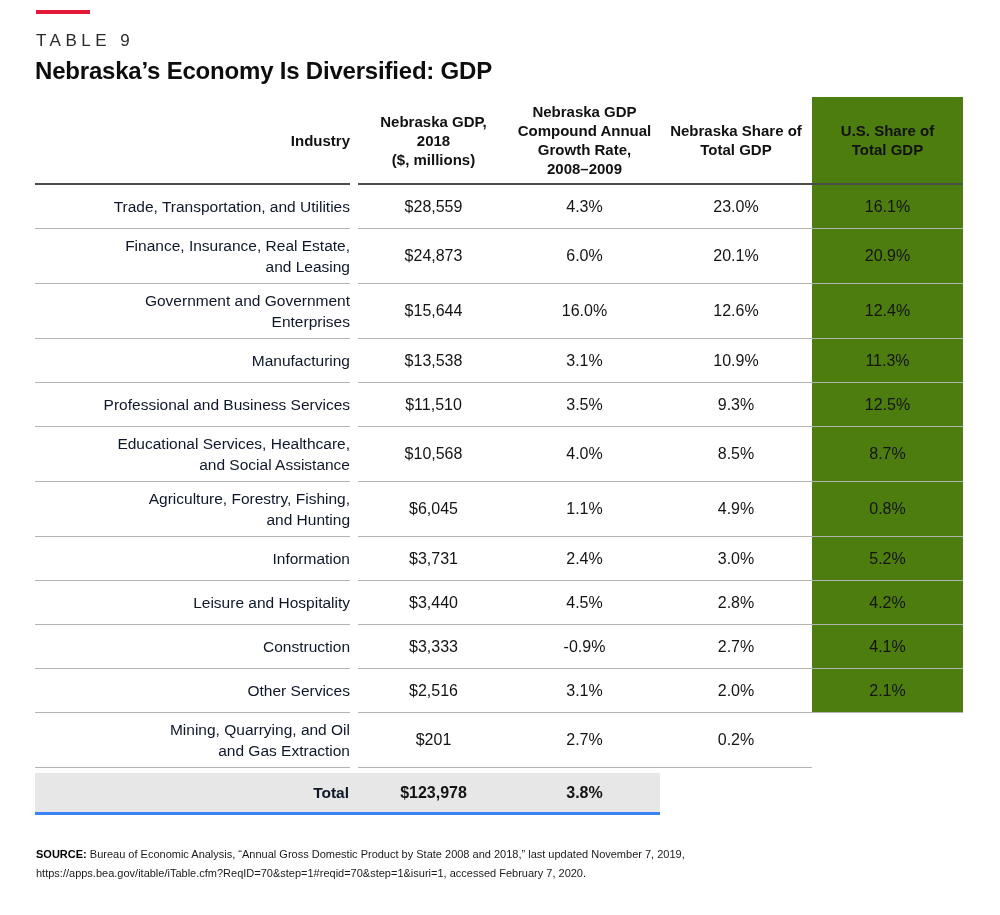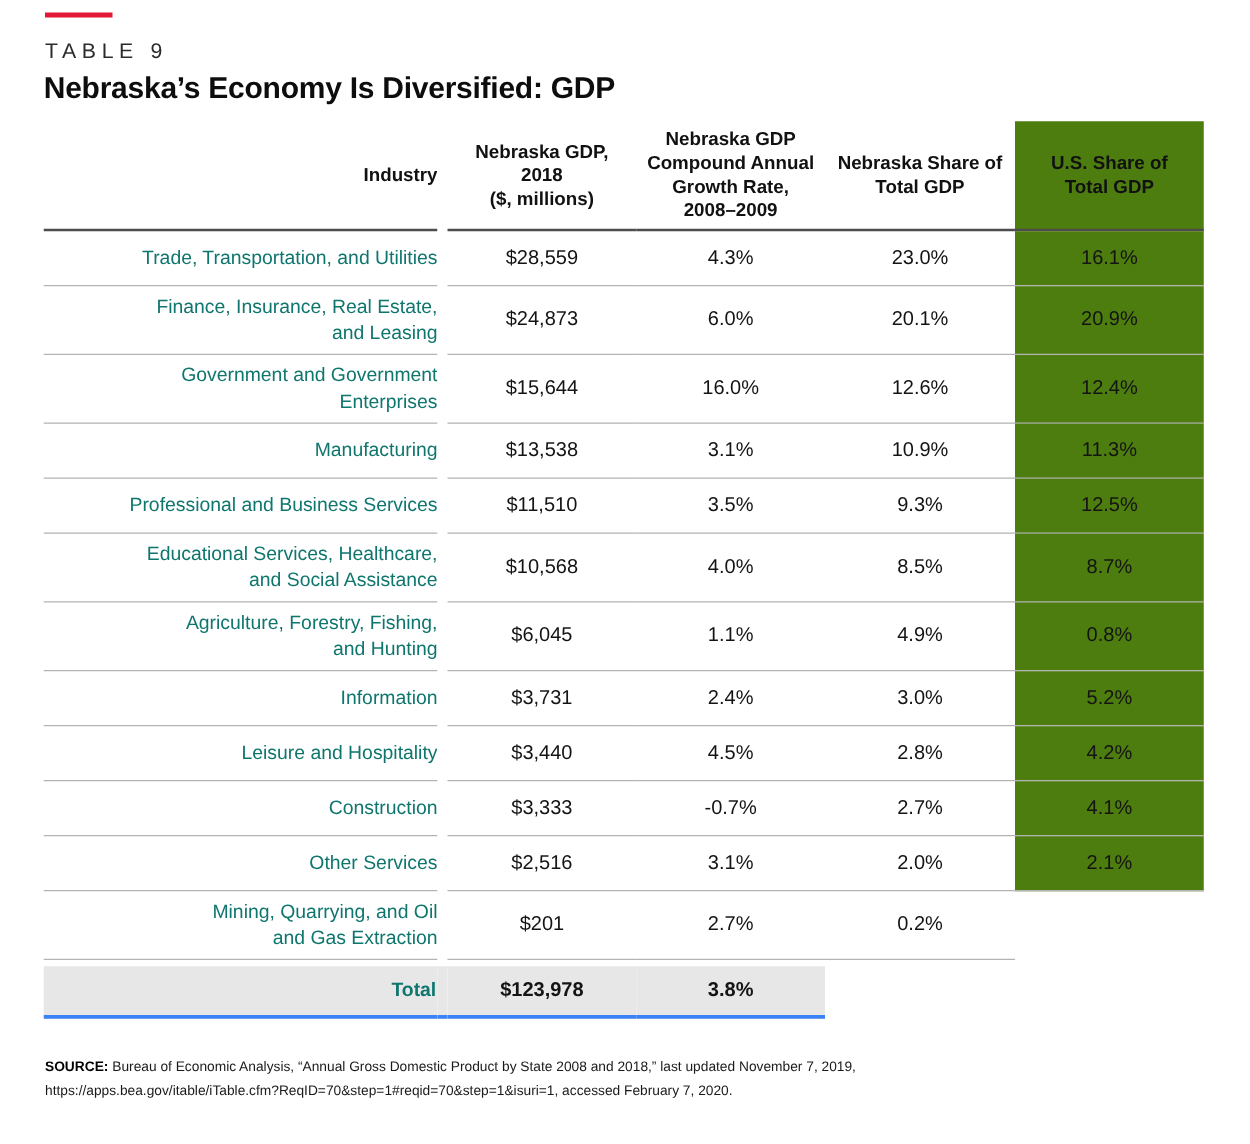--- a/index.html
+++ b/index.html
@@ -52,21 +52,21 @@
   .tr.headrow .gapcell { border-bottom: none; }
   
   .tr.datarow { min-height: 44px; }
   .tr.datarow .td {
     padding: 6px 0;
     border-bottom: 1px solid #b3b3b3;
   }
   .tr.datarow .gapcell { border-bottom: none; padding: 0; }
   .td.industry {
     justify-content: flex-end; text-align: right;
-    font-size: 15.5px; line-height: 21px; color: #0f766e;
+    font-size: 15.5px; line-height: 21px; color: #0f172a;
     padding-right: 1px;
   }
   .td.val {
     justify-content: center; text-align: center;
     font-size: 16px; color: #141414;
   }
   .shaded { background: #4d7c0f; }
   
   .tr.totalrow { min-height: 42px; margin-top: 5px; }
   .tr.totalrow .td {
@@ -196,21 +196,21 @@
     <div class="td val">$3,440</div>
     <div class="td val">4.5%</div>
     <div class="td val">2.8%</div>
     <div class="td val shaded">4.2%</div>
   </div>
 
   <div class="tr datarow">
     <div class="td industry">Construction</div>
     <div class="gapcell td"></div>
     <div class="td val">$3,333</div>
-    <div class="td val">-0.7%</div>
+    <div class="td val">-0.9%</div>
     <div class="td val">2.7%</div>
     <div class="td val shaded">4.1%</div>
   </div>
 
   <div class="tr datarow">
     <div class="td industry">Other Services</div>
     <div class="gapcell td"></div>
     <div class="td val">$2,516</div>
     <div class="td val">3.1%</div>
     <div class="td val">2.0%</div>

